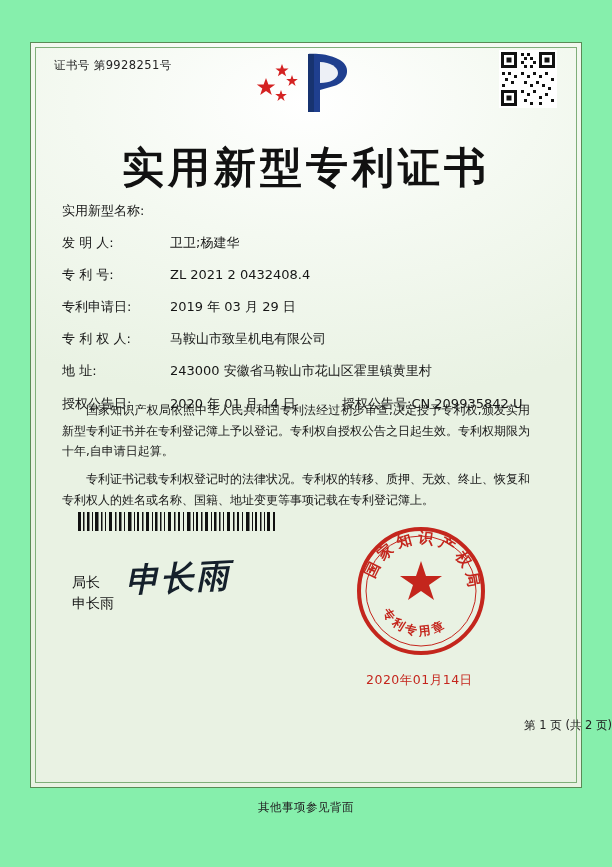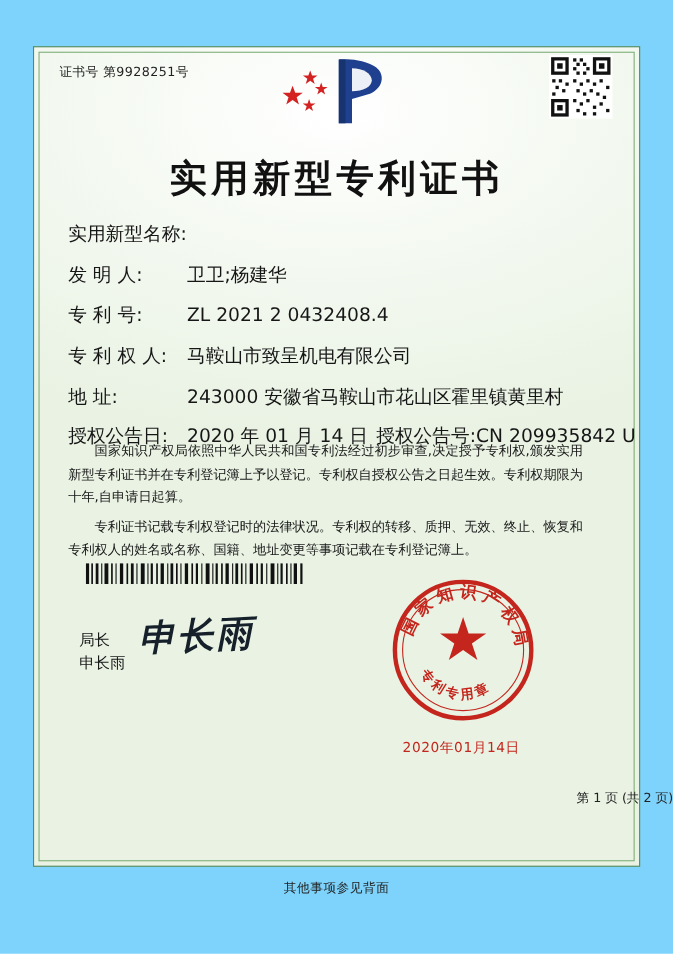--- a/index.html
+++ b/index.html
@@ -14,21 +14,21 @@
     color: #1a1a1a;
     position: relative;
     overflow: hidden;
   }
 
   .page {
     position: absolute;
     left: 0; top: 0;
     width: 612px;
     height: 867px;
-    background: #7dd3fc;
+    background: #86efac;
   }
 
   
   .cert-frame {
     position: absolute;
     left: 30px;
     top: 42px;
     width: 552px;
     height: 746px;
     border: 1.5px solid #5a8a55;
@@ -74,37 +74,37 @@
   }
 
   
   .title {
     position: absolute;
     left: 0; right: 0;
     top: 140px;
     text-align: center;
     font-family: "DejaVu Serif", "Liberation Serif", serif;
     font-weight: bold;
-    font-size: 34px;
+    font-size: 42px;
     letter-spacing: 4px;
     color: #111;
   }
 
   
   .fields {
     position: absolute;
     left: 62px;
     top: 203px;
     width: 470px;
   }
   .field-row {
     display: flex;
     align-items: baseline;
     margin-bottom: 16.5px;
-    font-size: 17px;
+    font-size: 13px;
     color: #161616;
     line-height: 1.2;
   }
   .field-label {
     white-space: nowrap;
     flex: 0 0 auto;
   }
   .field-label.w6 { min-width: 108px; }
   .field-value {
     flex: 1 1 auto;
@@ -299,20 +299,24 @@
     <div class="field-row">
       <span class="field-label w6">发 明 人:</span>
       <span class="field-value">卫卫;杨建华</span>
     </div>
 
     <div class="field-row">
       <span class="field-label w6">专 利 号:</span>
       <span class="field-value">ZL 2021 2 0432408.4</span>
     </div>
 
+    <div class="field-row">
+      <span class="field-label w6">专利申请日:</span>
+      <span class="field-value">2019 年 03 月 29 日</span>
+    </div>
 
     <div class="field-row">
       <span class="field-label w6">专 利 权 人:</span>
       <span class="field-value">马鞍山市致呈机电有限公司</span>
     </div>
 
     <div class="field-row">
       <span class="field-label w6">地 址:</span>
       <span class="field-value">243000 安徽省马鞍山市花山区霍里镇黄里村</span>
     </div>

